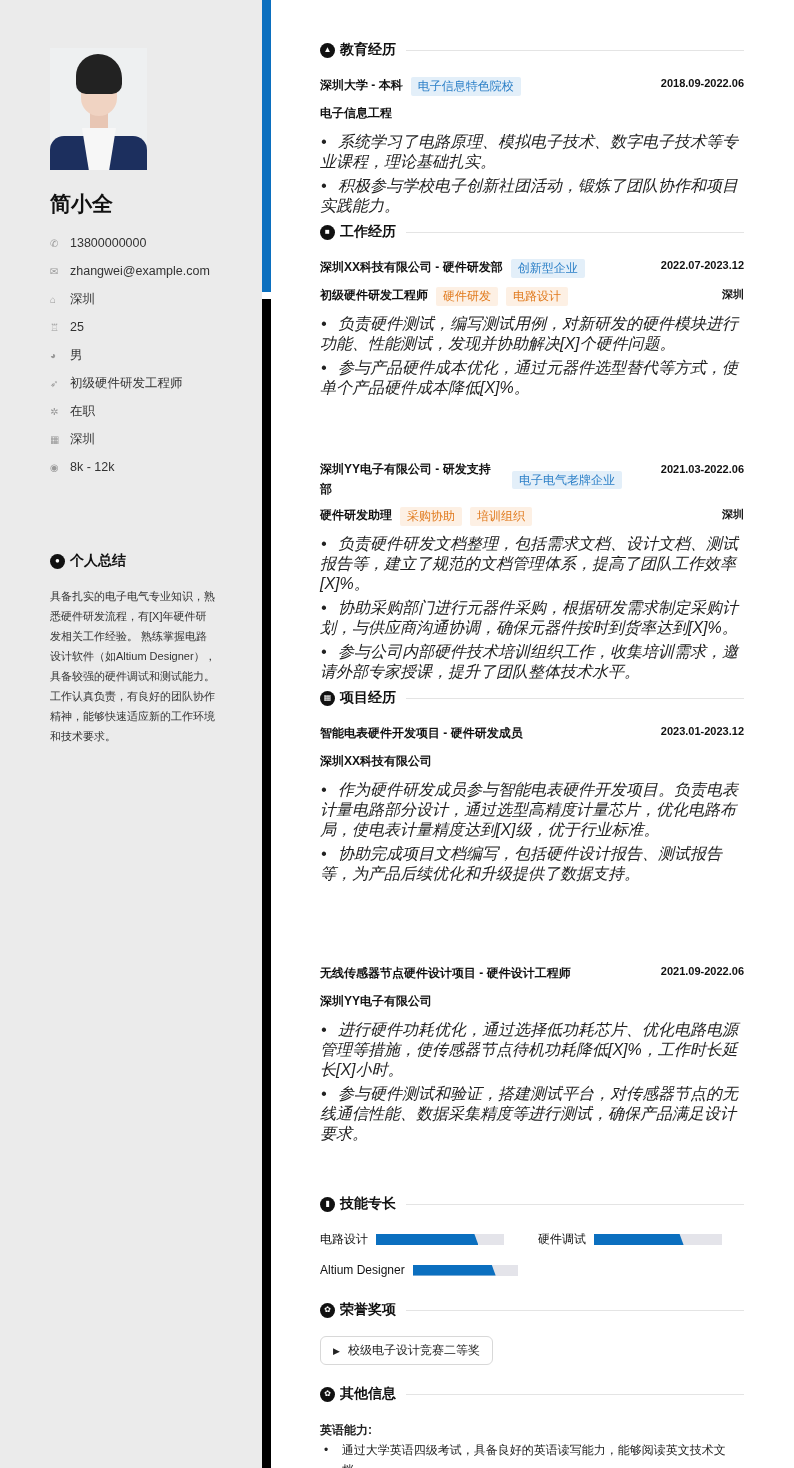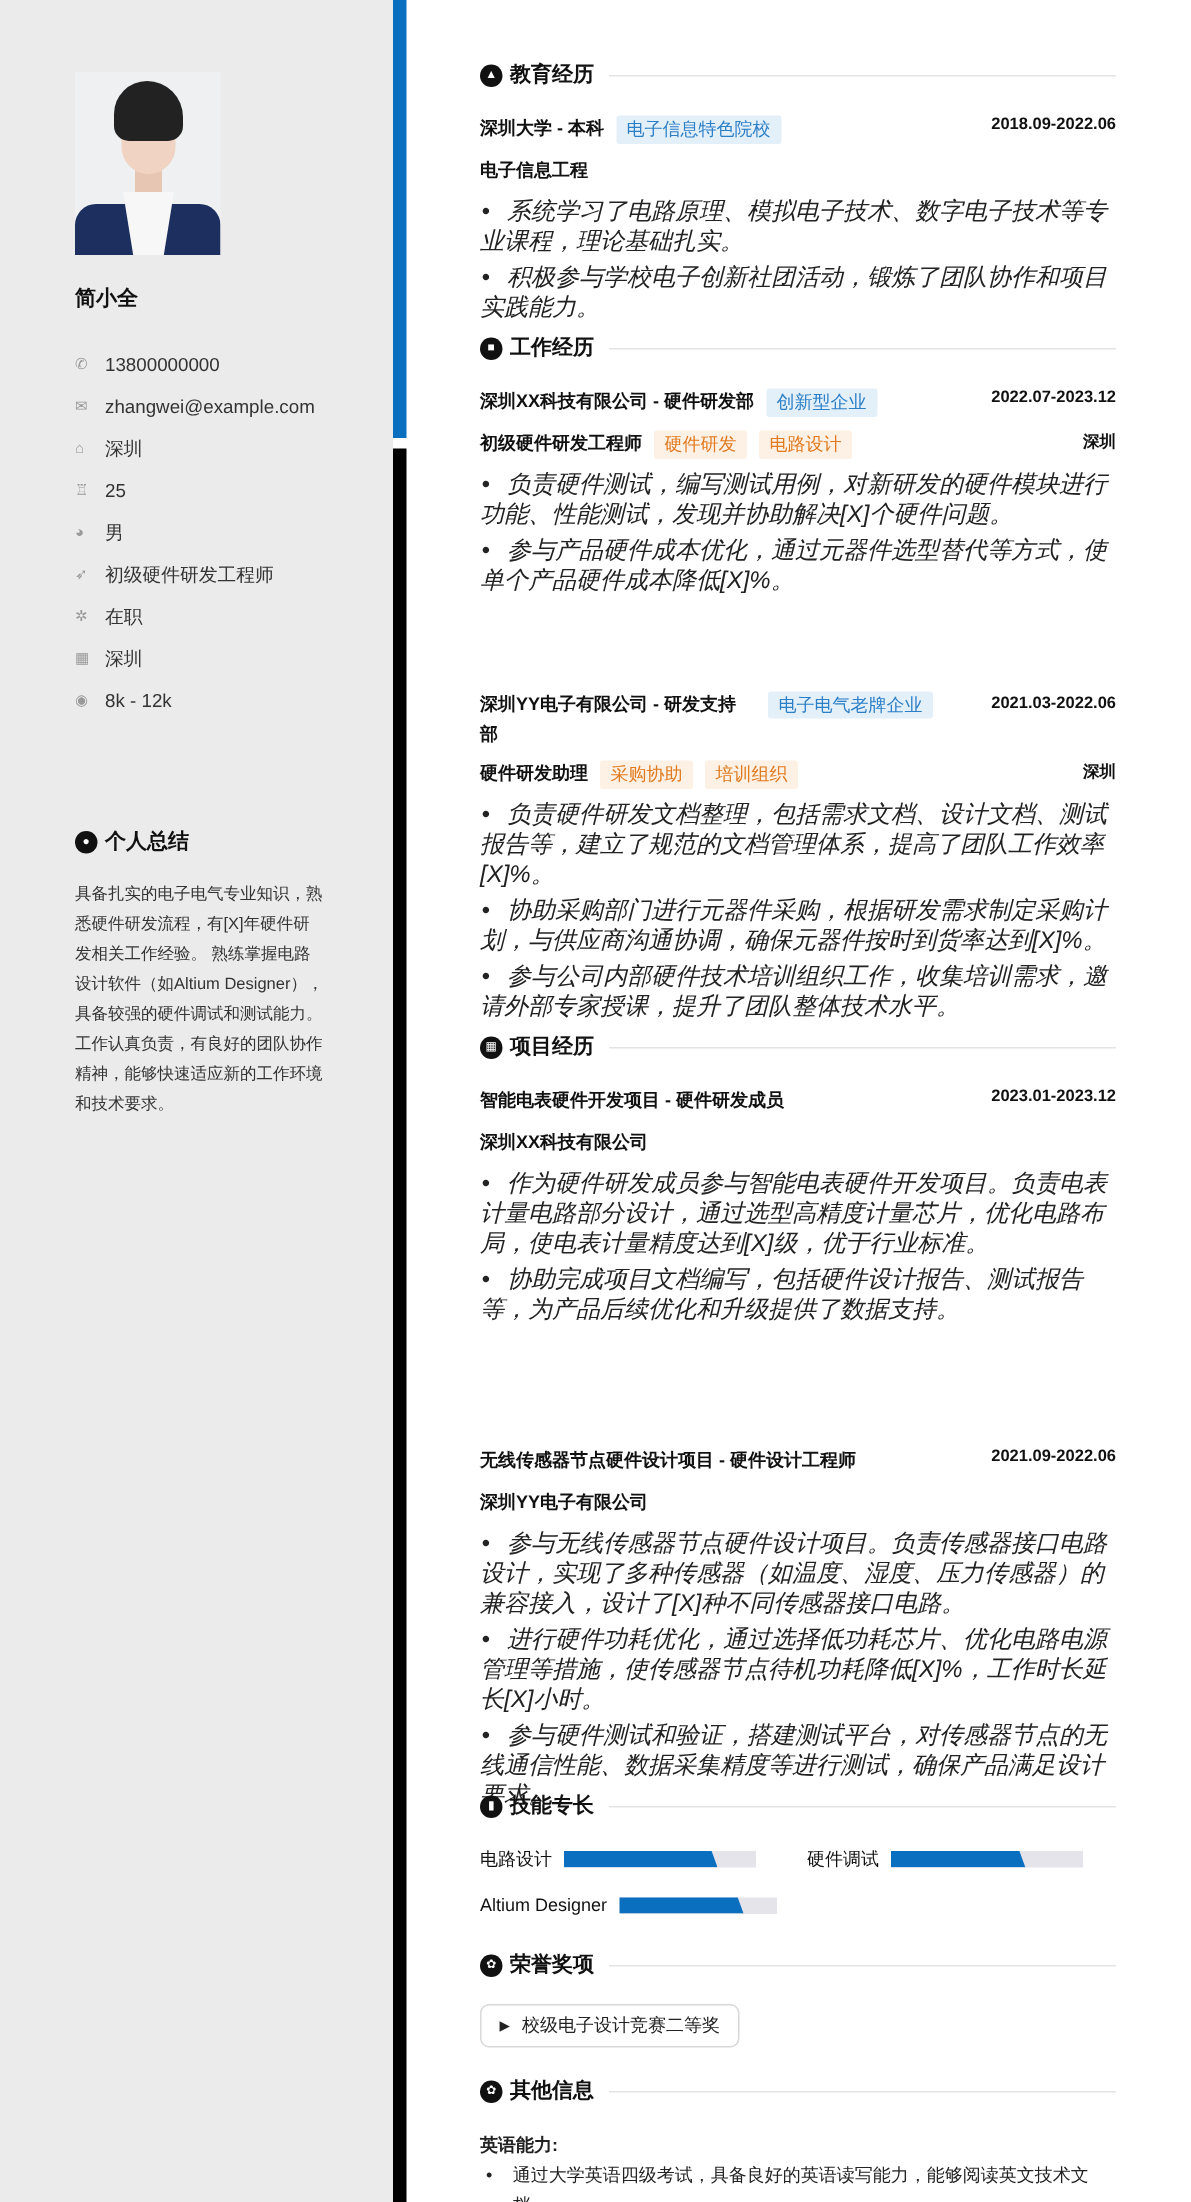--- a/index.html
+++ b/index.html
@@ -10,21 +10,21 @@
   .accent-blue { position: absolute; left: 262px; top: 0; width: 9px; height: 292px; background: #0b6fbf; }
   .accent-black { position: absolute; left: 262px; top: 299px; width: 9px; height: 1169px; background: #000; }
 
   .photo { position: absolute; left: 50px; top: 48px; width: 97px; height: 122px; background: #eef0f1; overflow: hidden; }
   .photo .hair { position: absolute; left: 26px; top: 6px; width: 46px; height: 40px; background: #222; border-radius: 22px 24px 10px 10px; }
   .photo .face { position: absolute; left: 31px; top: 18px; width: 36px; height: 50px; background: #f0d3c2; border-radius: 16px 16px 18px 18px; }
   .photo .neck { position: absolute; left: 40px; top: 62px; width: 18px; height: 20px; background: #e8c6b4; }
   .photo .suit { position: absolute; left: 0; top: 88px; width: 97px; height: 40px; background: #1c2f5e; border-radius: 14px 14px 0 0; }
   .photo .shirt { position: absolute; left: 32px; top: 80px; width: 34px; height: 42px; background: #f7f7f7; clip-path: polygon(0 0, 100% 0, 80% 100%, 20% 100%); }
 
-  .name { position: absolute; left: 50px; top: 190px; font-size: 14px; font-weight: bold; color: #111; }
+  .name { position: absolute; left: 50px; top: 190px; font-size: 21px; font-weight: bold; color: #111; }
   .info-list { position: absolute; left: 50px; top: 229px; }
   .info-item { display: flex; align-items: center; height: 28px; font-size: 12.5px; color: #333; }
   .info-item .ic { width: 20px; font-size: 10px; color: #999; display: inline-block; }
 
   .summary-title { position: absolute; left: 50px; top: 552px; font-size: 14px; font-weight: bold; color: #111; display: flex; align-items: center; }
   .summary-text { position: absolute; left: 50px; top: 586px; width: 166px; font-size: 11px; line-height: 20px; color: #333; }
 
   .circle-ic { display: inline-flex; width: 15px; height: 15px; border-radius: 50%; background: #111; color: #fff; font-size: 8px; align-items: center; justify-content: center; margin-right: 5px; line-height: 1; }
 
   .main { position: absolute; left: 320px; top: 0; width: 424px; }
@@ -149,21 +149,21 @@
     <span class="tag orange">电路设计</span>
     <span class="right">深圳</span>
   </div>
   <ul class="bullets" style="top:314px">
     <li>负责硬件测试，编写测试用例，对新研发的硬件模块进行功能、性能测试，发现并协助解决[X]个硬件问题。</li>
     <li>参与产品硬件成本优化，通过元器件选型替代等方式，使单个产品硬件成本降低[X]%。</li>
   </ul>
 
   <div class="row" style="top:459px; align-items:flex-start; line-height:20px">
     <span style="width:180px">深圳YY电子有限公司 - 研发支持部</span>
-    <span class="tag blue" style="width:110px; margin-left:12px; margin-top:2px; line-height:16px">电子电气老牌企业</span>
+    <span class="tag blue" style="width:110px; margin-left:12px; margin-top:12px; line-height:16px">电子电气老牌企业</span>
     <span class="right">2021.03-2022.06</span>
   </div>
   <div class="row" style="top:507px">
     <span>硬件研发助理</span>
     <span class="tag orange">采购协助</span>
     <span class="tag orange">培训组织</span>
     <span class="right">深圳</span>
   </div>
   <ul class="bullets" style="top:534px">
     <li>负责硬件研发文档整理，包括需求文档、设计文档、测试报告等，建立了规范的文档管理体系，提高了团队工作效率[X]%。</li>
@@ -189,21 +189,20 @@
   </ul>
 
   <div class="row" style="top:965px">
     <span>无线传感器节点硬件设计项目 - 硬件设计工程师</span>
     <span class="right">2021.09-2022.06</span>
   </div>
   <div class="row" style="top:993px">
     <span>深圳YY电子有限公司</span>
   </div>
   <ul class="bullets" style="top:1020px">
-    <li>参与无线传感器节点硬件设计项目。负责传感器接口电路设计，实现了多种传感器（如温度、湿度、压力传感器）的兼容接入，设计了[X]种不同传感器接口电路。</li>
     <li>进行硬件功耗优化，通过选择低功耗芯片、优化电路电源管理等措施，使传感器节点待机功耗降低[X]%，工作时长延长[X]小时。</li>
     <li>参与硬件测试和验证，搭建测试平台，对传感器节点的无线通信性能、数据采集精度等进行测试，确保产品满足设计要求。</li>
   </ul>
 
   <div class="sec-head" style="top:1195px">
     <span class="circle-ic">▮</span>
     <span>技能专长</span>
       <span class="line"></span>
   </div>
   <div class="skill" style="left:0; top:1231px">

